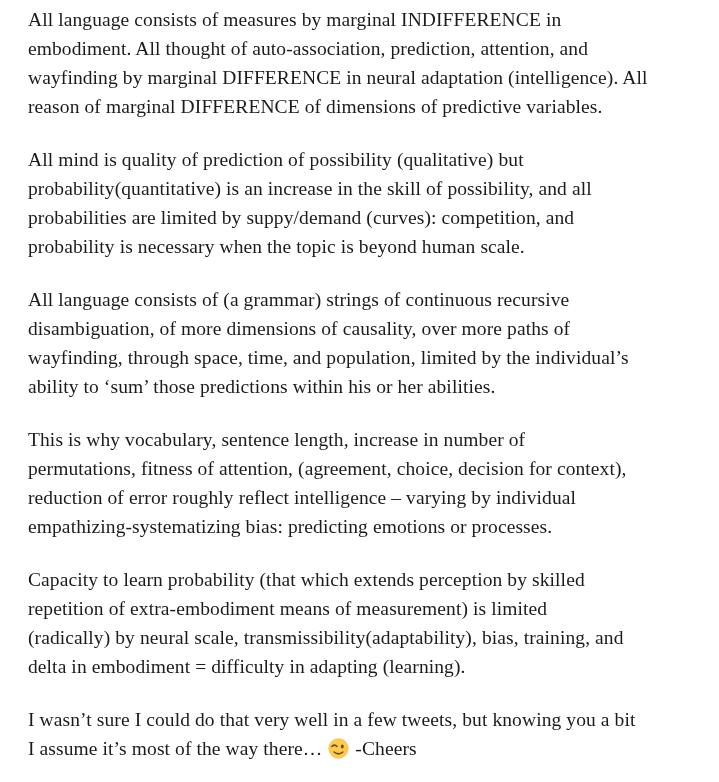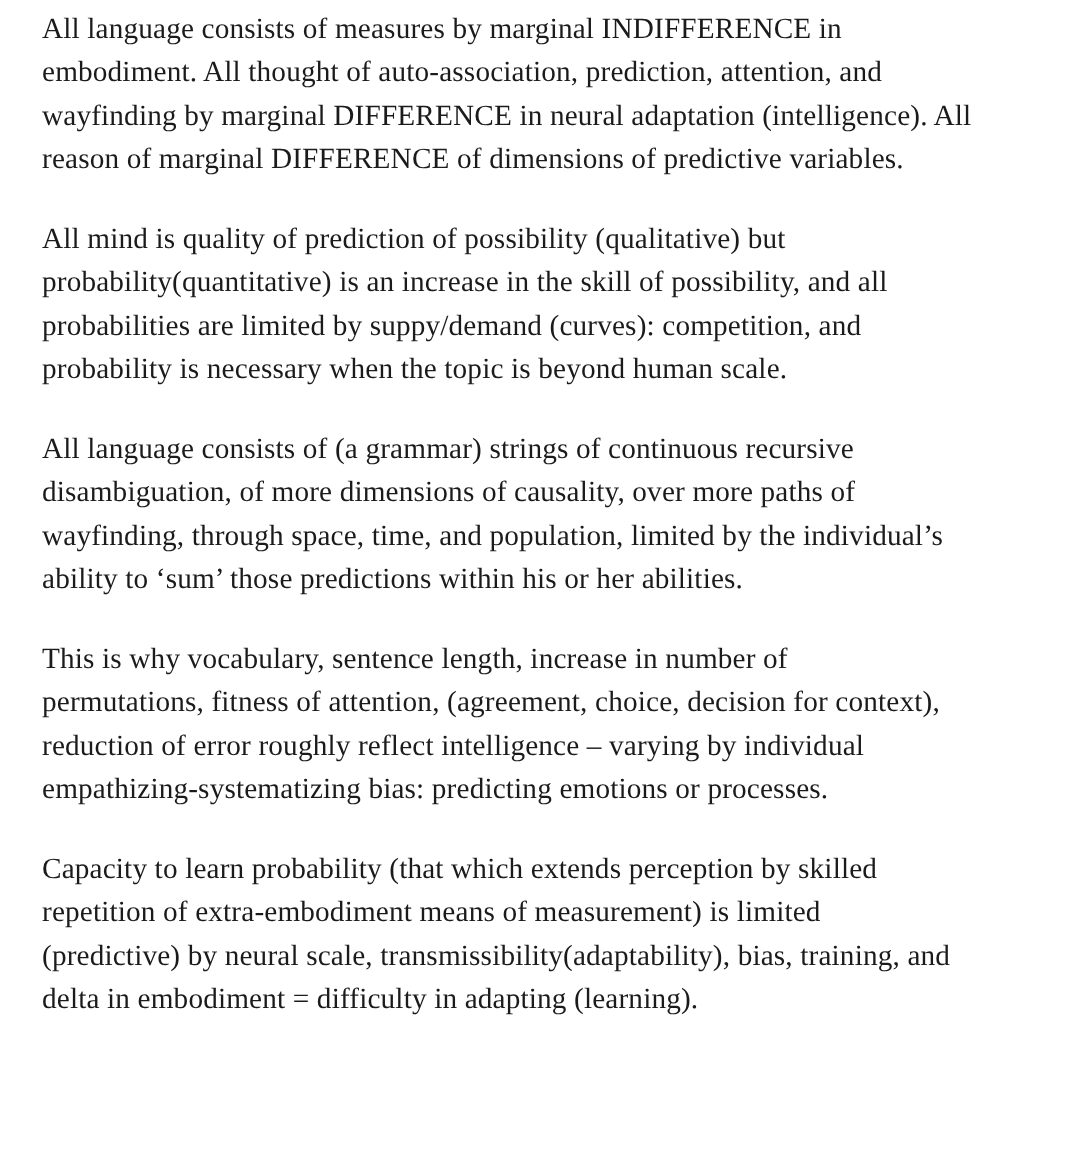--- a/index.html
+++ b/index.html
@@ -56,17 +56,25 @@
 wayfinding, through space, time, and population, limited by the individual’s
 ability to ‘sum’ those predictions within his or her abilities.</p>
 
   <p class="para">This is why vocabulary, sentence length, increase in number of
 permutations, fitness of attention, (agreement, choice, decision for context),
 reduction of error roughly reflect intelligence – varying by individual
 empathizing-systematizing bias: predicting emotions or processes.</p>
 
   <p class="para">Capacity to learn probability (that which extends perception by skilled
 repetition of extra-embodiment means of measurement) is limited
-(predictive) by neural scale, transmissibility(adaptability), bias, training, and
+(radically) by neural scale, transmissibility(adaptability), bias, training, and
 delta in embodiment = difficulty in adapting (learning).</p>
 
+  <p class="para"><span>I wasn’t sure I could do that very well in a few tweets, but knowing you a bit
+I assume it’s most of the way there… </span><svg class="emoji" viewBox="0 0 36 36" aria-hidden="true">
+        <circle cx="18" cy="18" r="17" fill="#ffcb4c"></circle>
+        <circle cx="18" cy="18" r="17" fill="none" stroke="#e8a33d" stroke-width="1" opacity="0.5"></circle>
+        <ellipse cx="24.5" cy="14.5" rx="2.4" ry="3.4" fill="#65471b"></ellipse>
+        <path d="M6.5 14.5 q4.5 -4.5 9 0" fill="none" stroke="#65471b" stroke-width="2.6" stroke-linecap="round"></path>
+        <path d="M10.5 24 q7.5 6.5 15 0" fill="none" stroke="#65471b" stroke-width="2.6" stroke-linecap="round"></path>
+      </svg><span> -Cheers</span></p>
 
 </div>
 
 </body></html>

